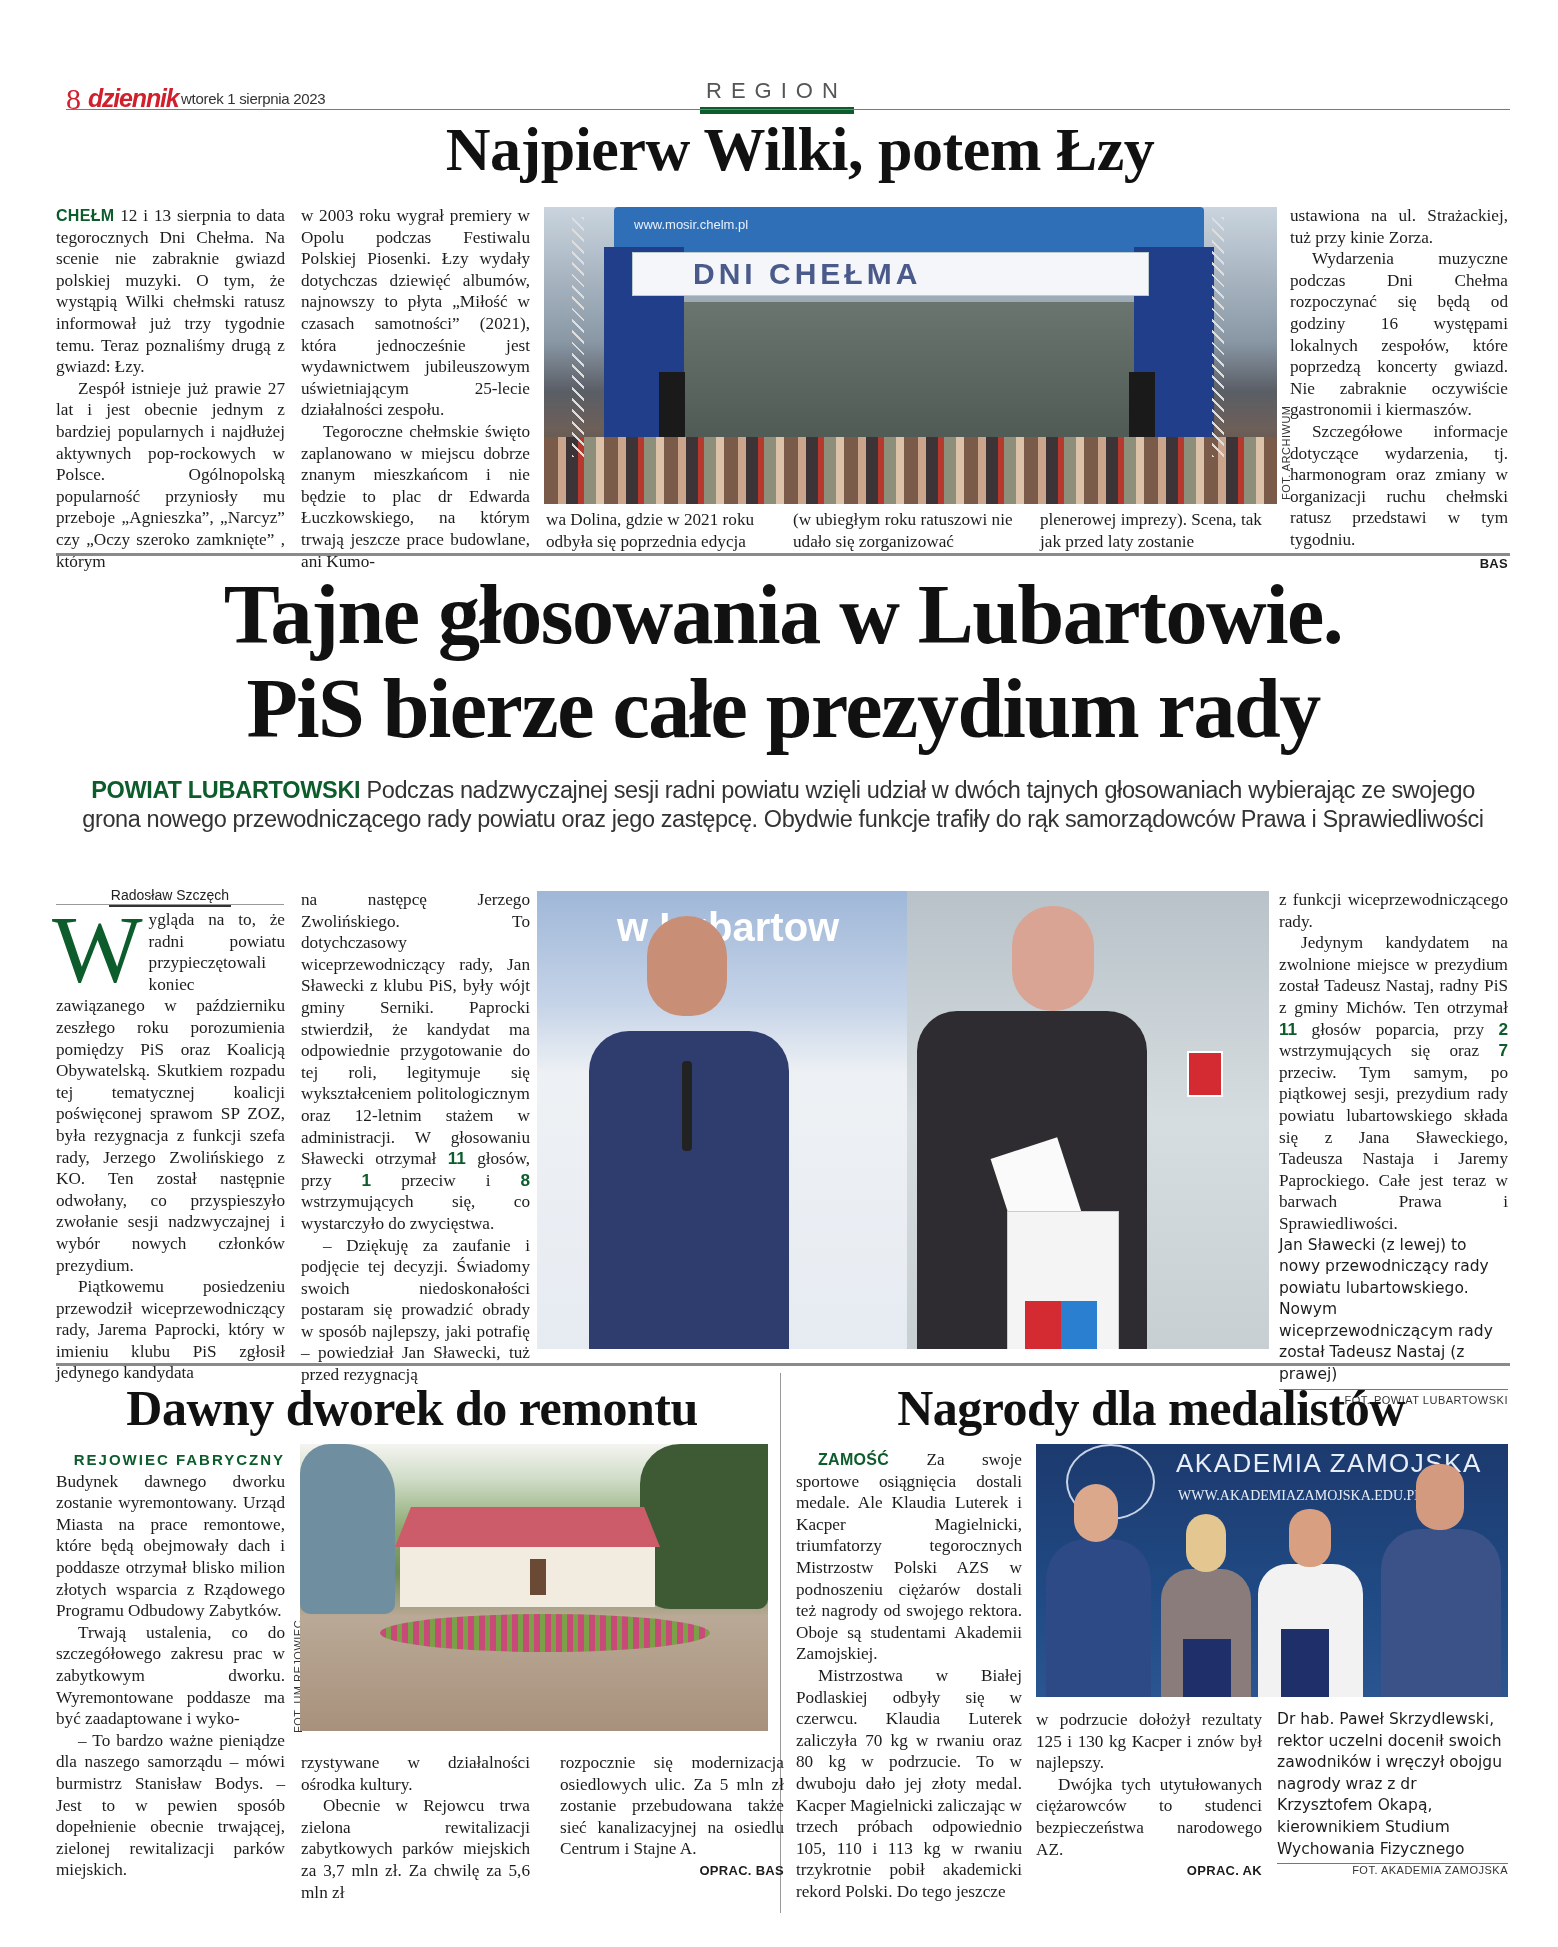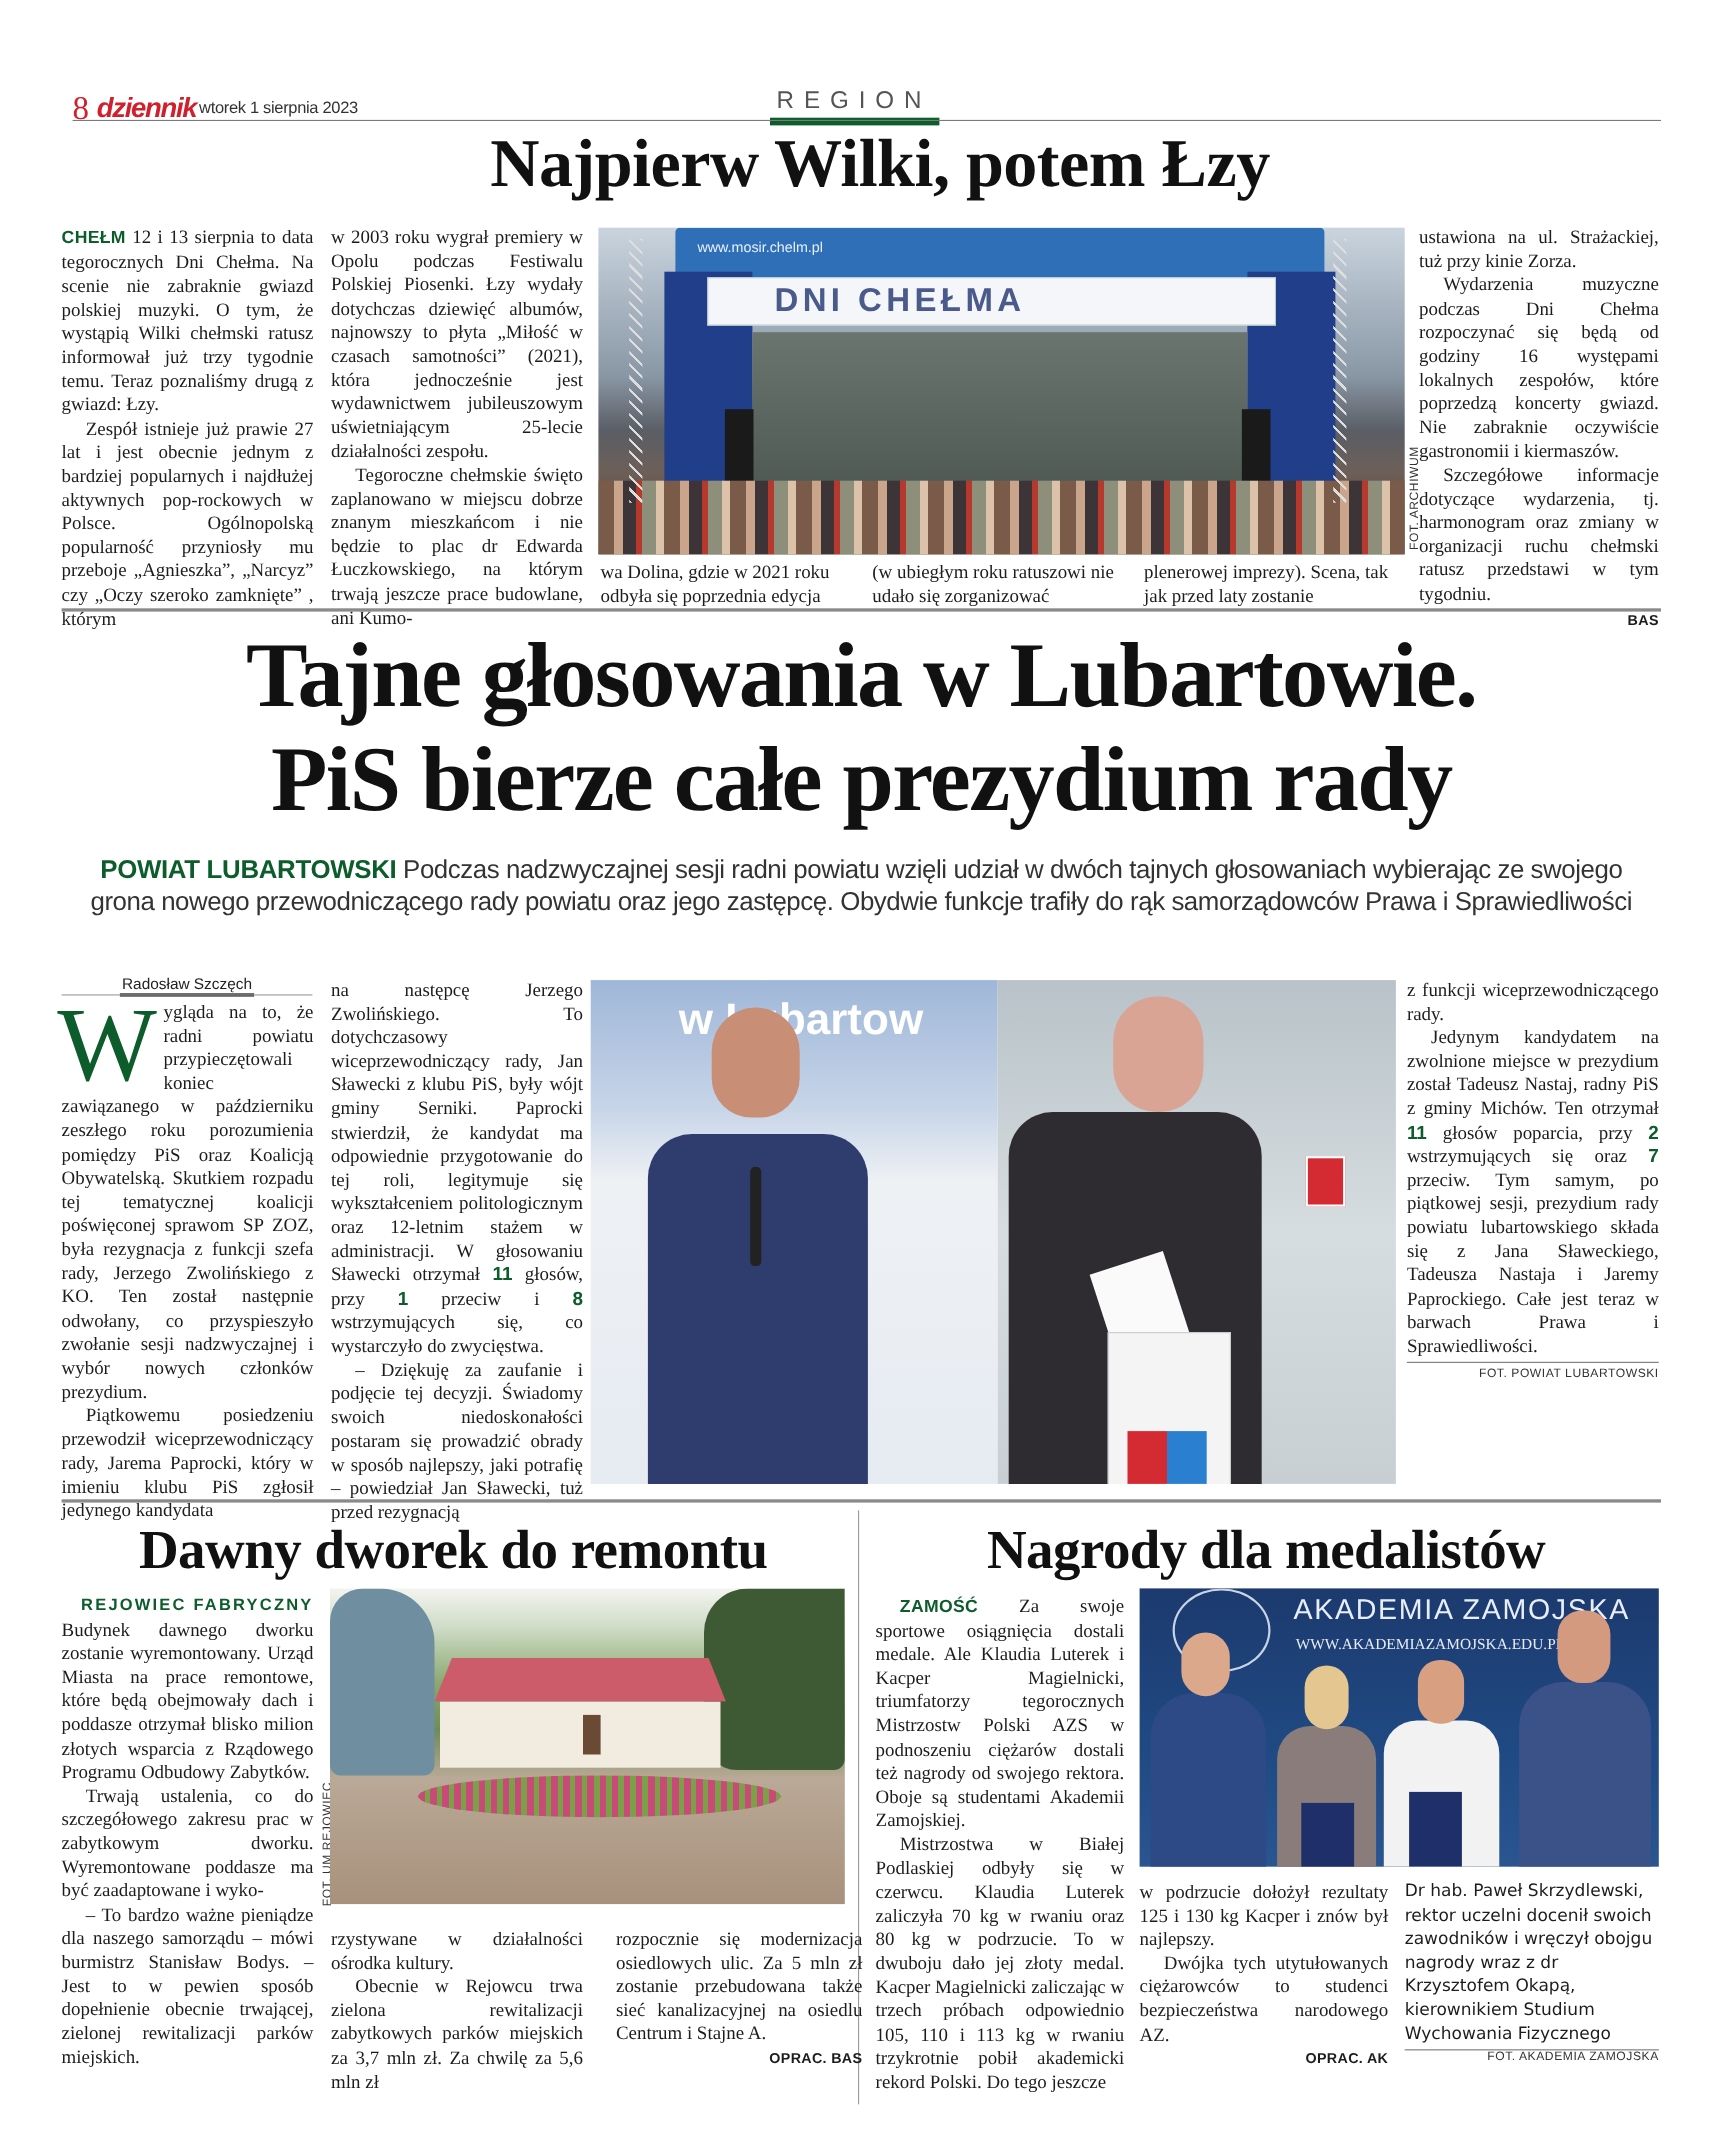--- a/index.html
+++ b/index.html
@@ -40,21 +40,21 @@
 <div class="abs body-col" style="left:301px;top:205px;width:229px;">
   <p>w 2003 roku wygrał premiery w Opolu podczas Festiwalu Polskiej Piosenki. Łzy wydały dotychczas dziewięć albumów, najnowszy to płyta „Miłość w czasach samotności” (2021), która jednocześnie jest wydawnictwem jubileuszowym uświetniającym 25-lecie działalności zespołu.</p>
   <p class="ind">Tegoroczne chełmskie święto zaplanowano w miejscu dobrze znanym mieszkańcom i nie będzie to plac dr Edwarda Łuczkowskiego, na którym trwają jeszcze prace budowlane, ani Kumo-</p>
 </div>
 
 <div class="photo" style="left:544px;top:207px;width:733px;height:297px;background:linear-gradient(180deg,#c9d4de 0%,#8a98a6 45%,#5a5e66 62%,#6d5f58 75%,#4a4038 100%);">
   <div class="abs" style="left:70px;top:0;width:590px;height:48px;background:#2f6fb8;border-radius:4px 4px 0 0;"></div>
   <span class="abs sans" style="left:90px;top:10px;font-size:13px;font-weight:normal;color:#e8f0fa;">www.mosir.chelm.pl</span>
   <div class="abs" style="left:60px;top:40px;width:80px;height:210px;background:#213e8a;"></div>
   <div class="abs" style="left:590px;top:40px;width:80px;height:210px;background:#213e8a;"></div>
-  <div class="abs" style="left:99px;top:45px;width:515px;height:42px;background:#f4f6fa;border:1px solid #bcc;">
+  <div class="abs" style="left:88px;top:45px;width:515px;height:42px;background:#f4f6fa;border:1px solid #bcc;">
     <span class="abs sans" style="left:60px;top:4px;font-size:30px;font-weight:bold;color:#4a5a8a;letter-spacing:4px;">DNI CHEŁMA</span>
   </div>
   <div class="abs" style="left:140px;top:95px;width:450px;height:150px;background:linear-gradient(180deg,#6a7570,#4d5852);"></div>
   <div class="abs" style="left:115px;top:165px;width:26px;height:80px;background:#1a1a1a;"></div>
   <div class="abs" style="left:585px;top:165px;width:26px;height:80px;background:#1a1a1a;"></div>
   <div class="abs" style="left:0;top:230px;width:733px;height:67px;background:repeating-linear-gradient(90deg,#7a5a48 0 14px,#caa58c 14px 22px,#3c3436 22px 34px,#b7392e 34px 40px,#8d8f7a 40px 52px,#dcc2a8 52px 60px);"></div>
   <div class="abs" style="left:28px;top:10px;width:12px;height:240px;background:repeating-linear-gradient(45deg,#ddd 0 2px,transparent 2px 8px);"></div>
   <div class="abs" style="left:668px;top:10px;width:12px;height:240px;background:repeating-linear-gradient(45deg,#ddd 0 2px,transparent 2px 8px);"></div>
 </div>
 <span class="abs sans" style="left:1280px;top:500px;font-size:11px;color:#333;letter-spacing:0.5px;transform:rotate(-90deg);transform-origin:left top;white-space:nowrap;">FOT. ARCHIWUM</span>
@@ -125,20 +125,21 @@
   <p>z funkcji wiceprzewodniczącego rady.</p>
   <p class="ind">
     <span>Jedynym kandydatem na zwolnione miejsce w prezydium został Tadeusz Nastaj, radny PiS z gminy Michów. Ten otrzymał</span>
     <span class="num">11</span>
     <span>głosów poparcia, przy</span>
     <span class="num">2</span>
     <span>wstrzymujących się oraz</span>
     <span class="num">7</span>
     <span>przeciw. Tym samym, po piątkowej sesji, prezydium rady powiatu lubartowskiego składa się z Jana Sławeckiego, Tadeusza Nastaja i Jaremy Paprockiego. Całe jest teraz w barwach Prawa i Sprawiedliwości.</span>
   </p>
+  <div class="caption" style="text-align:left;">Jan Sławecki (z lewej) to nowy przewodniczący rady powiatu lubartowskiego. Nowym wiceprzewodniczącym rady został Tadeusz Nastaj (z prawej)</div>
   <div style="border-top:1px solid #777;margin-top:3px;"></div>
   <div class="credit">FOT. POWIAT LUBARTOWSKI</div>
 </div>
 
 <div class="rule" style="left:56px;top:1363px;width:1454px;height:3px;background:#8a8a8a;"></div>
 <div class="rule" style="left:780px;top:1373px;width:1px;height:540px;background:#999;"></div>
 
 <h2 class="abs headline" style="left:56px;top:1376px;width:712px;margin:0;font-size:50px;line-height:64px;letter-spacing:-0.5px;">Dawny dworek do remontu</h2>
 
 <div class="abs body-col" style="left:56px;top:1449px;width:229px;">

